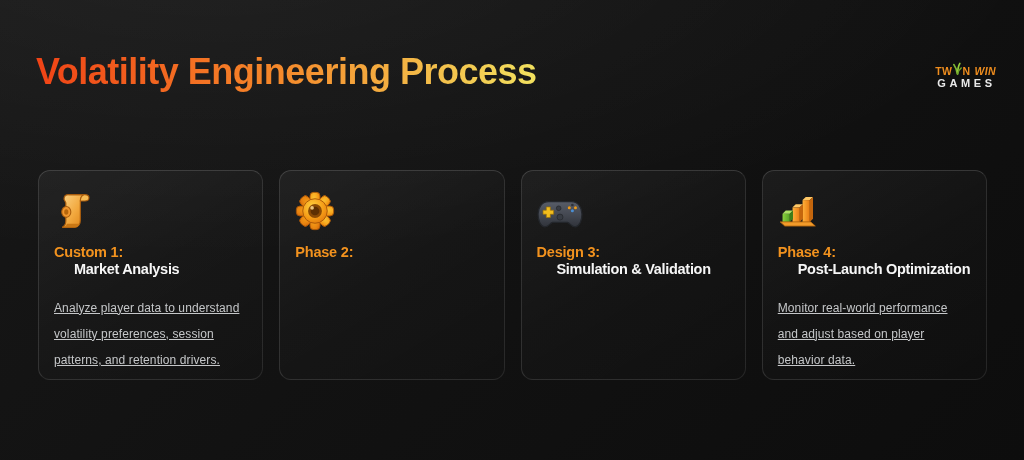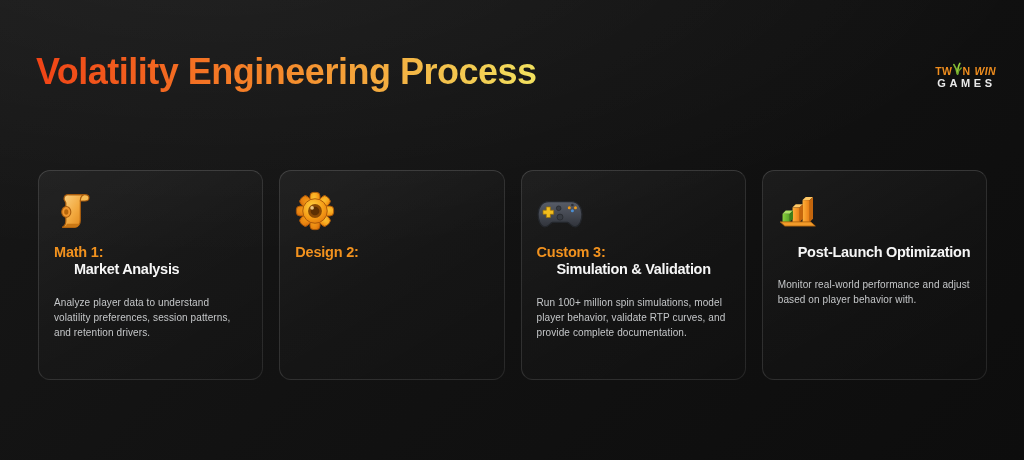--- a/index.html
+++ b/index.html
@@ -35,21 +35,21 @@
     background:linear-gradient(150deg,rgba(255,255,255,0.05) 0%,rgba(255,255,255,0.018) 50%,rgba(255,255,255,0.006) 100%);
     border:1px solid rgba(255,255,255,0.09);
     border-top-color:rgba(255,255,255,0.16);
     border-left-color:rgba(255,255,255,0.13);
   }
   .card-icon{height:40px;margin-bottom:13px;display:flex;align-items:flex-end;}
   .phase-label{font-size:14.5px;font-weight:bold;color:#f2921e;
     letter-spacing:-0.2px;line-height:1.18;}
   .card-title{font-size:14.5px;font-weight:bold;color:#f6f6f6;
     letter-spacing:-0.3px;line-height:1.2;white-space:nowrap;margin-bottom:16px;margin-left:20px;}
-  .card-desc{font-size:10px;color:#c5c7c9;line-height:15px;letter-spacing:0.1px;}
+  .card-desc{font-size:12px;color:#c5c7c9;line-height:26px;letter-spacing:0.1px;text-decoration:underline;}
 </style>
 </head>
 <body>
 
 <div class="stage">
 
   <h1 class="page-title">Volatility Engineering Process</h1>
 
   <div class="logo">
     <div class="logo-top">
@@ -79,21 +79,21 @@
                 <stop offset="1" stop-color="#de8316"></stop>
             </linearGradient>
           </defs>
           <path d="M11 9 Q11 4 16 4 L33 4 Q29 6 29 11 L29 32 Q29 39 23 40 L9 40 Q13 38 13 33 L13 13 Z" fill="url(#scB)" stroke="#a85c0e" stroke-width="1.3"></path>
           <path d="M16 4 L34 4 Q38.5 4 38.5 7.5 Q38.5 11 34 11 L29 11 Q29 5.5 33 4 Z" fill="#f6bc55" stroke="#a85c0e" stroke-width="1.2"></path>
           <path d="M9 40 L23 40 Q27 40 28 36 L14 36 Q14 39 9 40 Z" fill="#c97714"></path>
           <ellipse cx="13.5" cy="23" rx="5" ry="6" fill="#f0962d" stroke="#a85c0e" stroke-width="1.2"></ellipse>
           <ellipse cx="13.5" cy="23" rx="2.3" ry="3" fill="#b5650c"></ellipse>
         </svg>
       </div>
-      <div class="phase-label">Math 1:</div>
+      <div class="phase-label">Custom 1:</div>
       <div class="card-title">Market Analysis</div>
       <div class="card-desc">Analyze player data to understand volatility preferences, session patterns, and retention drivers.</div>
     </section>
 
     <section class="card">
       <div class="card-icon">
         <svg width="40" height="40" viewBox="0 0 44 44">
           <defs>
             <radialGradient id="geG" cx="0.4" cy="0.33" r="0.85">
               <stop offset="0" stop-color="#ffd23e"></stop>
@@ -106,21 +106,21 @@
             <rect x="16.5" y="1.5" width="11" height="41" rx="4" transform="rotate(45 22 22)"></rect>
             <rect x="16.5" y="1.5" width="11" height="41" rx="4" transform="rotate(90 22 22)"></rect>
             <rect x="16.5" y="1.5" width="11" height="41" rx="4" transform="rotate(135 22 22)"></rect>
             <circle cx="22" cy="22" r="13.5"></circle>
           </g>
           <circle cx="22" cy="22" r="7.6" fill="#8a4a05"></circle>
           <circle cx="22" cy="22" r="4.8" fill="#5d2f02"></circle>
           <circle cx="18.8" cy="18.6" r="2" fill="#ffda90" opacity="0.85"></circle>
         </svg>
       </div>
-      <div class="phase-label">Design 2:</div>
+      <div class="phase-label">Phase 2:</div>
     </section>
 
     <section class="card">
       <div class="card-icon">
         <svg width="46" height="34" viewBox="0 0 52 38">
           <defs>
             <linearGradient id="gpB" x1="0" y1="0" x2="0" y2="1">
               <stop offset="0" stop-color="#585d68"></stop>
                 <stop offset="0.6" stop-color="#41454e"></stop>
                 <stop offset="1" stop-color="#30333a"></stop>
@@ -129,23 +129,22 @@
           <path d="M13 5 L39 5 C46 5 50.5 11 50.8 19 C51 26 48 33 43.5 33.5 C39.5 34 38 30 34.5 28.5 L17.5 28.5 C14 30 12.5 34 8.5 33.5 C4 33 1 26 1.2 19 C1.5 11 6 5 13 5 Z" fill="url(#gpB)" stroke="#23262b" stroke-width="1.4"></path>
           <path d="M10.5 11 h4.6 v3.7 h3.7 v4.6 h-3.7 v3.7 h-4.6 v-3.7 h-3.7 v-4.6 h3.7 z" fill="#f2bd1d" stroke="#9a7208" stroke-width="0.8"></path>
           <circle cx="24.5" cy="12.5" r="2.6" fill="#383c44" stroke="#23262b" stroke-width="0.8"></circle>
           <circle cx="26" cy="22.5" r="3.4" fill="#383c44" stroke="#23262b" stroke-width="0.8"></circle>
           <circle cx="36.5" cy="12" r="1.7" fill="#ef9b16"></circle>
           <circle cx="43.5" cy="12" r="1.7" fill="#ef9b16"></circle>
           <circle cx="40" cy="8.8" r="1.5" fill="#2e3138"></circle>
           <circle cx="40" cy="15.3" r="1.7" fill="#4a8fd4"></circle>
         </svg>
       </div>
-      <div class="phase-label">Custom 3:</div>
+      <div class="phase-label">Design 3:</div>
       <div class="card-title">Simulation &amp; Validation</div>
-      <div class="card-desc">Run 100+ million spin simulations, model player behavior, validate RTP curves, and provide complete documentation.</div>
     </section>
 
     <section class="card">
       <div class="card-icon">
         <svg width="40" height="40" viewBox="0 0 44 44">
           <defs>
             <linearGradient id="bcO" x1="0" y1="0" x2="1" y2="0">
               <stop offset="0" stop-color="#ffb03a"></stop>
                 <stop offset="1" stop-color="#e87b12"></stop>
             </linearGradient>
@@ -165,18 +164,19 @@
             <path d="M24 18 l3.5 -3.5 l0 16 l-3.5 3.5 z" fill="#c4660d"></path>
           </g>
           <g>
             <rect x="5" y="25" width="8" height="9" fill="url(#bcG)"></rect>
             <path d="M5 25 l3.5 -3.5 l8 0 l-3.5 3.5 z" fill="#abe164"></path>
             <path d="M13 25 l3.5 -3.5 l0 9 l-3.5 3.5 z" fill="#3f7d1a"></path>
           </g>
           <path d="M2.5 34 L36 34 L41 38.5 L7.5 38.5 Z" fill="#f29b2a" stroke="#b86a10" stroke-width="1"></path>
         </svg>
       </div>
+      <div class="phase-label">Phase 4:</div>
       <div class="card-title">Post-Launch Optimization</div>
-      <div class="card-desc">Monitor real-world performance and adjust based on player behavior with.</div>
+      <div class="card-desc">Monitor real-world performance and adjust based on player behavior data.</div>
     </section>
 
   </div>
 </div>
 
 </body></html>

